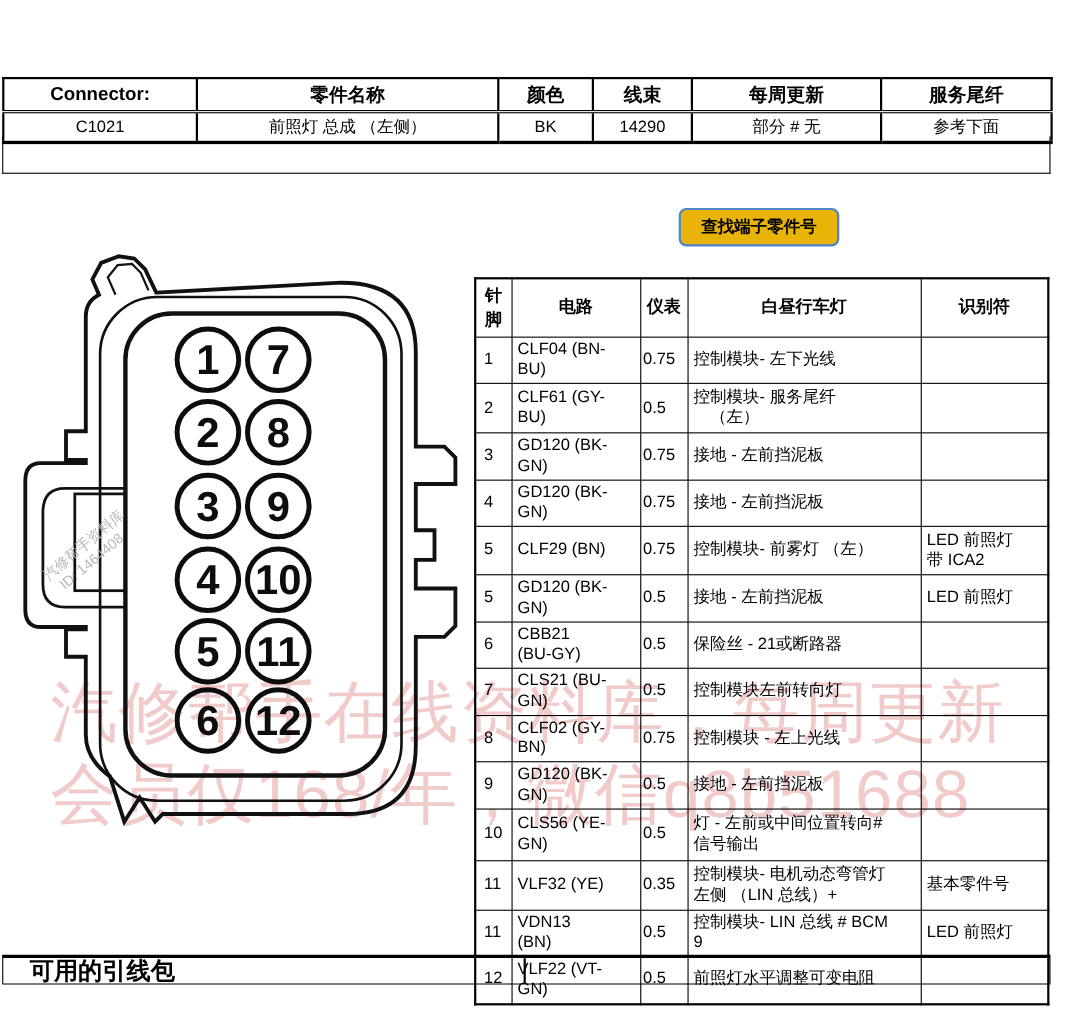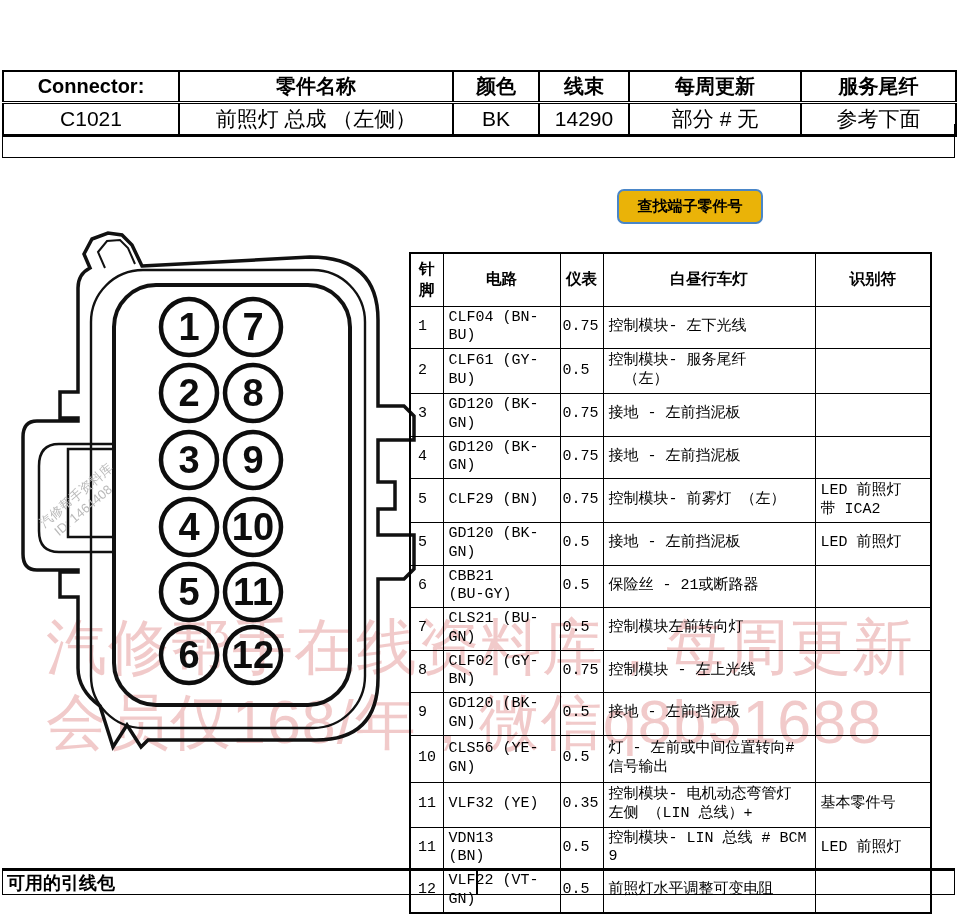--- a/index.html
+++ b/index.html
@@ -12,22 +12,22 @@
   
   .wm{
     left:46px;top:610px;font-size:61px;line-height:75px;white-space:nowrap;
     color:rgba(230,158,158,0.55);letter-spacing:1px;z-index:0;pointer-events:none;
   }
 
   
   table{border-collapse:collapse;background:transparent;}
   .htable{left:2px;top:70px;width:953px;table-layout:fixed;z-index:2;}
   .htable th,.htable td{border:2px solid #000;text-align:center;vertical-align:middle;overflow:hidden;}
-  .htable th{height:26px;font-size:20px;font-weight:bold;border-bottom:3px double #000;}
-  .htable td{height:23px;font-size:21px;border-bottom:3px solid #000;}
+  .htable th{height:26px;font-size:17px;font-weight:bold;border-bottom:3px double #000;}
+  .htable td{height:23px;font-size:15px;border-bottom:3px solid #000;}
 
   .empty-strip{
     left:2px;top:124px;width:951px;height:33px;z-index:2;
     border-left:1px solid #000;border-right:1px solid #000;border-bottom:1.5px solid #000;
   }
 
   
   .find-btn{
     left:617px;top:189px;width:146px;height:35px;z-index:3;
     background:#eab308;border:2px solid #4a86c8;border-radius:7px;
@@ -36,21 +36,21 @@
     box-sizing:border-box;
   }
 
   
   .connector-wrap{left:10px;top:228px;width:412px;height:525px;z-index:2;}
   .connector-wrap svg{display:block;}
   .pin-num{font-family:"Liberation Sans","DejaVu Sans",sans-serif;font-size:38px;font-weight:bold;fill:#0d0d0d;}
   .svg-wm{font-size:13px;fill:#b9b9b9;font-family:"Liberation Sans","DejaVu Sans",sans-serif;}
 
   
-  .ptable{left:409px;top:252px;width:521px;height:616px;table-layout:fixed;z-index:2;font-family:Liberation Mono, monospace;}
+  .ptable{left:431px;top:252px;width:521px;height:616px;table-layout:fixed;z-index:2;}
   .ptable th,.ptable td{border:1px solid #000;vertical-align:middle;overflow:hidden;box-sizing:border-box;}
   .ptable{border:2px solid #000;}
   .ptable thead tr{height:53px;}
   .ptable th{font-size:15.5px;font-weight:bold;text-align:center;padding:2px;}
   .ptable td{font-size:15px;padding:2px 5px;line-height:1.25;}
   td.c-pin{padding-left:7px;}
   td.c-circuit,td.c-func,td.c-id{white-space:pre-line;}
   td.c-gauge{padding-left:2px;}
   .ptable tbody tr:nth-child(1){height:40px;}
   .ptable tbody tr:nth-child(2){height:45px;}
@@ -66,22 +66,22 @@
   .ptable tbody tr:nth-child(12){height:45px;}
   .ptable tbody tr:nth-child(13){height:40px;}
   .ptable tbody tr:nth-child(14){height:38px;}
 
   
   .footer{
     left:2px;top:868px;width:953px;height:27px;z-index:2;box-sizing:border-box;
     border:1.5px solid #000;border-top:3.5px solid #000;background:transparent;
   }
   .footer-label{
-    position:absolute;left:4px;top:0;height:100%;display:flex;align-items:center;
-    font-size:18px;font-weight:bold;
+    position:absolute;left:24px;top:0;height:100%;display:flex;align-items:center;
+    font-size:22px;font-weight:bold;
   }
   .footer-divider{position:absolute;left:473px;top:0;bottom:0;width:2px;background:#000;}
 </style>
 </head>
 <body>
 
 <div class="abs wm">
   <div>汽修帮手在线资料库，每周更新</div>
   <div>会员仅168/年，微信q8b51688</div>
 </div>

